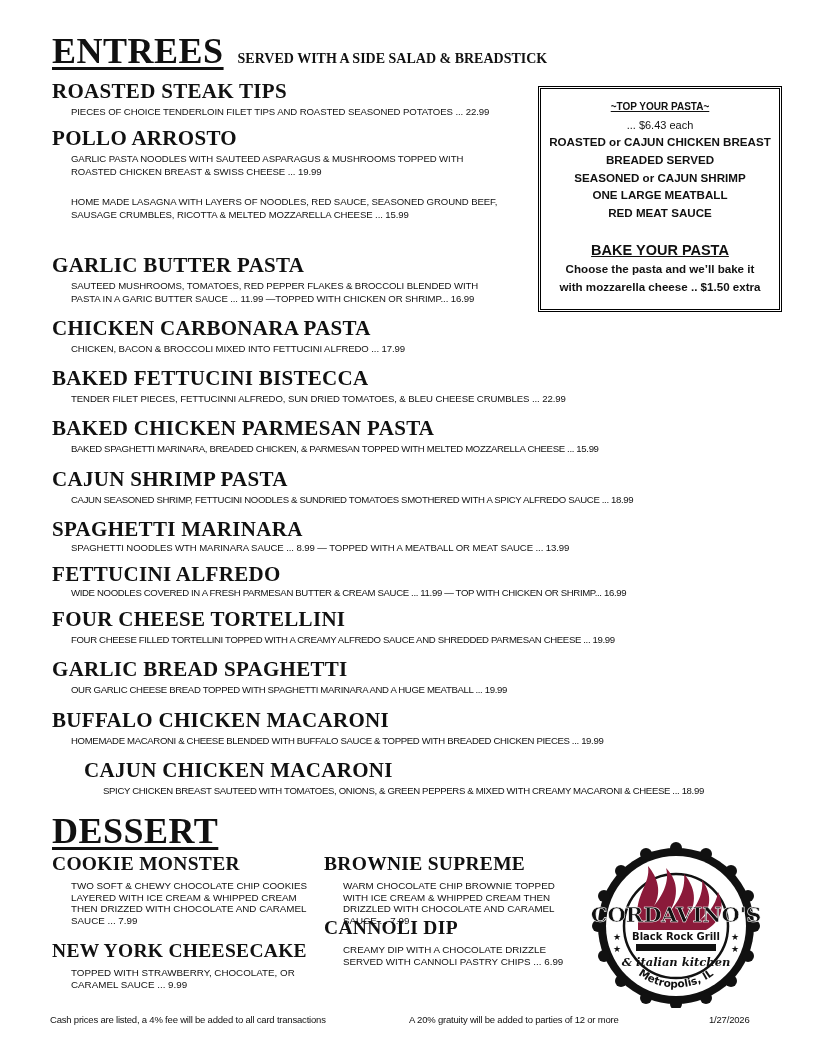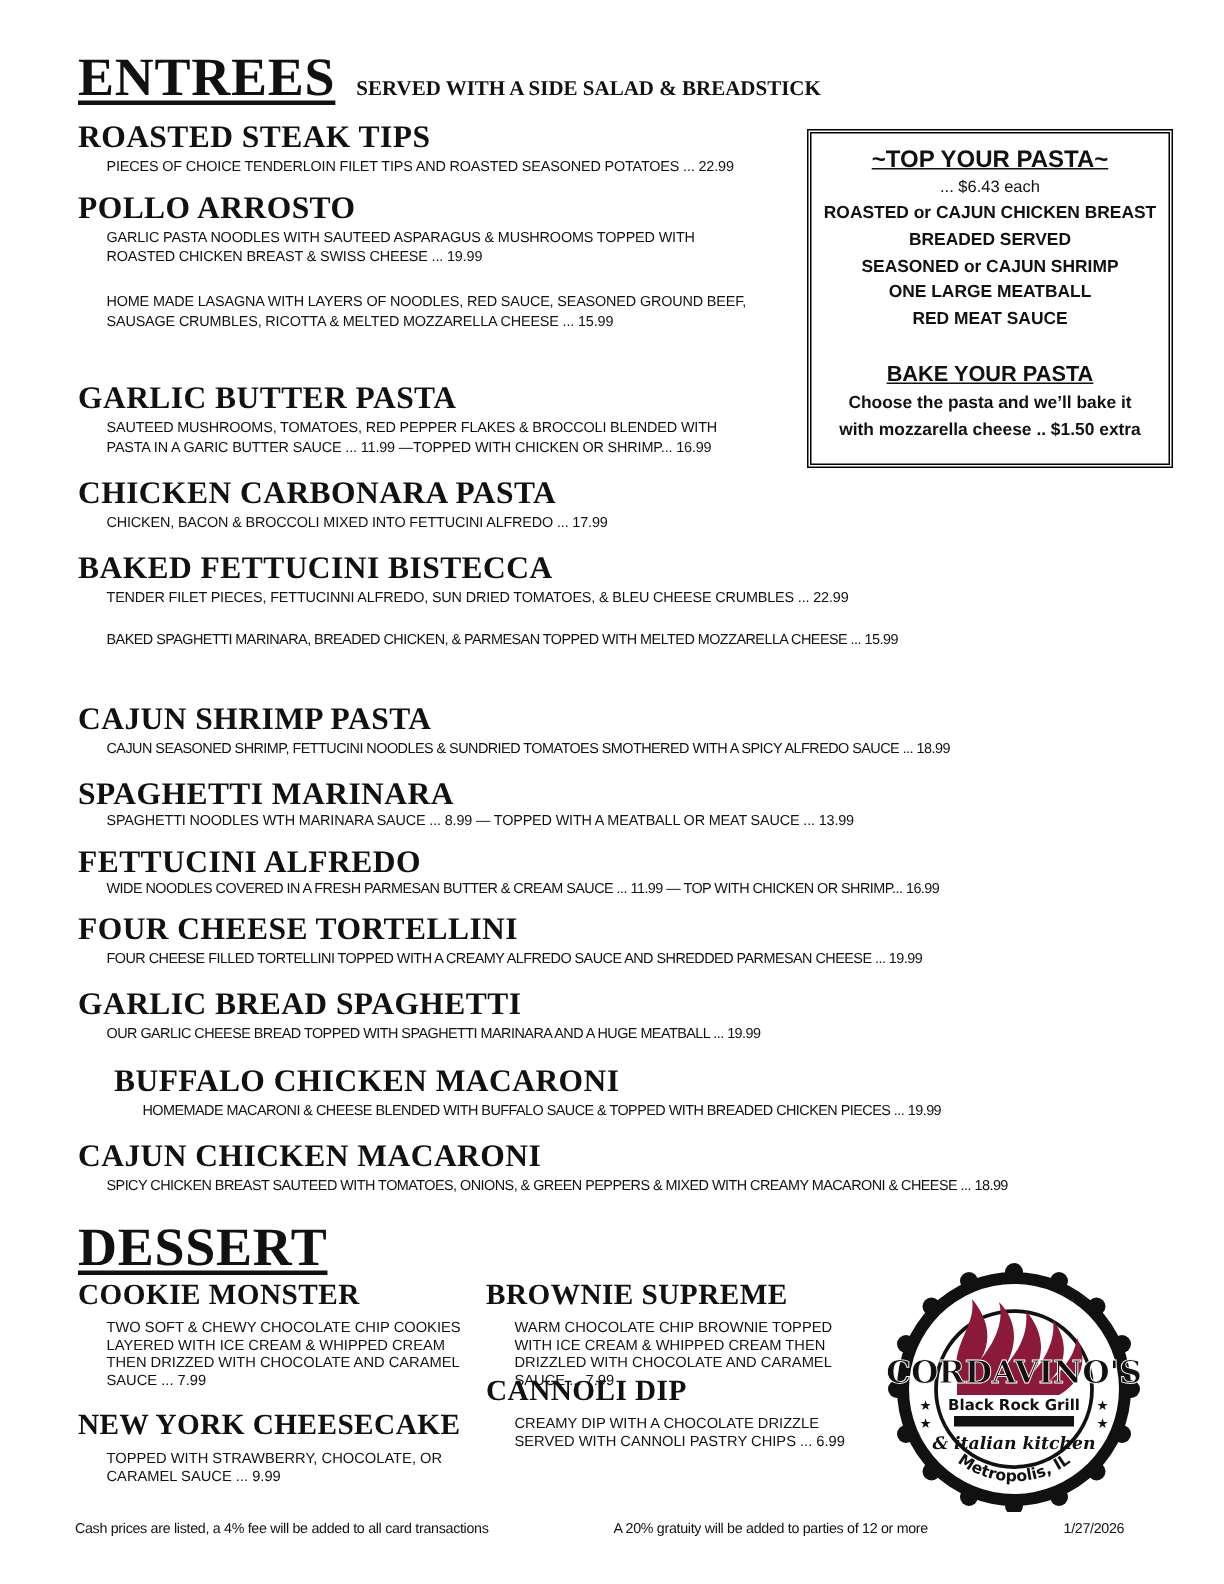--- a/index.html
+++ b/index.html
@@ -9,21 +9,21 @@
     .section-title { font-family: "Liberation Serif", serif; font-weight: bold; font-size: 36px; text-decoration: underline; text-decoration-thickness: 3px; text-underline-offset: 4px; letter-spacing: 0.5px; }
     .section-sub { font-family: "Liberation Serif", serif; font-weight: bold; font-size: 14px; margin-left: 14px; }
 
     .item { position: absolute; left: 52px; }
     .item-name { font-family: "Liberation Serif", serif; font-weight: bold; font-size: 21px; letter-spacing: 0.3px; white-space: nowrap; line-height: 22px; }
     .item-desc { font-family: "Liberation Sans", sans-serif; font-size: 9.6px; line-height: 12.5px; margin-left: 19px; margin-top: 4px; letter-spacing: -0.1px; }
     .item-desc.narrow { letter-spacing: -0.35px; }
 
     .box { position: absolute; left: 538px; top: 86px; width: 244px; height: 226px; border: 3px double #000; box-sizing: border-box; text-align: center; font-family: "Liberation Sans", sans-serif; font-weight: bold; }
     .box-inner { position: absolute; inset: 2px; }
-    .box-title { font-size: 16px; text-decoration: underline; margin-top: 6px; line-height: 20px; }
+    .box-title { font-size: 10px; text-decoration: underline; margin-top: 6px; line-height: 20px; }
     .box-line { font-size: 11.6px; line-height: 17.8px; }
     .box-each { font-size: 11px; font-weight: normal; line-height: 16px; }
     .box-title2 { font-size: 14.5px; text-decoration: underline; margin-top: 18px; line-height: 20px; }
     .box-note { font-size: 11.6px; line-height: 18px; }
 
     .dessert-col { position: absolute; }
     .d-name { font-family: "Liberation Serif", serif; font-weight: bold; font-size: 19.5px; white-space: nowrap; line-height: 22px; letter-spacing: 0.3px; }
     .d-desc { font-family: "Liberation Sans", sans-serif; font-size: 9.8px; line-height: 11.6px; margin-left: 19px; margin-top: 5px; }
 
     .footer { position: absolute; top: 1014px; font-family: "Liberation Sans", sans-serif; font-size: 9.5px; white-space: nowrap; letter-spacing: -0.2px; text-align: center; }
@@ -69,20 +69,21 @@
   <div class="item-name">CHICKEN CARBONARA PASTA</div>
   <div class="item-desc">CHICKEN, BACON &amp; BROCCOLI MIXED INTO FETTUCINI ALFREDO ... 17.99</div>
 </div>
 
 <div class="item" style="top:367px;">
   <div class="item-name">BAKED FETTUCINI BISTECCA</div>
   <div class="item-desc">TENDER FILET PIECES, FETTUCINNI ALFREDO, SUN DRIED TOMATOES, &amp; BLEU CHEESE CRUMBLES ... 22.99</div>
 </div>
 
 <div class="item" style="top:417px;">
+  <div class="item-name">BAKED CHICKEN PARMESAN PASTA</div>
   <div class="item-desc narrow">BAKED SPAGHETTI MARINARA, BREADED CHICKEN, &amp; PARMESAN TOPPED WITH MELTED MOZZARELLA CHEESE ... 15.99</div>
 </div>
 
 <div class="item" style="top:468px;">
   <div class="item-name">CAJUN SHRIMP PASTA</div>
   <div class="item-desc narrow">CAJUN SEASONED SHRIMP, FETTUCINI NOODLES &amp; SUNDRIED TOMATOES SMOTHERED WITH A SPICY ALFREDO SAUCE ... 18.99</div>
 </div>
 
 <div class="item" style="top:518px;">
   <div class="item-name">SPAGHETTI MARINARA</div>
@@ -97,26 +98,26 @@
 <div class="item" style="top:608px;">
   <div class="item-name">FOUR CHEESE TORTELLINI</div>
   <div class="item-desc narrow">FOUR CHEESE FILLED TORTELLINI TOPPED WITH  A CREAMY ALFREDO SAUCE AND SHREDDED PARMESAN CHEESE ... 19.99</div>
 </div>
 
 <div class="item" style="top:658px;">
   <div class="item-name">GARLIC BREAD SPAGHETTI</div>
   <div class="item-desc narrow">OUR GARLIC CHEESE BREAD TOPPED WITH SPAGHETTI MARINARA AND A HUGE MEATBALL ... 19.99</div>
 </div>
 
-<div class="item" style="top:709px;margin-left:24px;">
+<div class="item" style="top:709px;">
   <div class="item-name">BUFFALO CHICKEN MACARONI</div>
   <div class="item-desc narrow">HOMEMADE MACARONI &amp; CHEESE BLENDED WITH BUFFALO SAUCE &amp; TOPPED WITH BREADED CHICKEN PIECES ... 19.99</div>
 </div>
 
-<div class="item" style="top:759px;">
+<div class="item" style="top:759px;margin-left:32px;">
   <div class="item-name">CAJUN CHICKEN MACARONI</div>
   <div class="item-desc narrow">SPICY CHICKEN BREAST SAUTEED WITH TOMATOES, ONIONS, &amp; GREEN PEPPERS &amp; MIXED WITH CREAMY MACARONI &amp; CHEESE  ... 18.99</div>
 </div>
 
 <div class="box">
   <div class="box-inner">
     <div class="box-title">~TOP YOUR PASTA~</div>
     <div class="box-each">... $6.43 each</div>
     <div class="box-line">ROASTED or CAJUN CHICKEN BREAST</div>
     <div class="box-line">BREADED SERVED</div>

